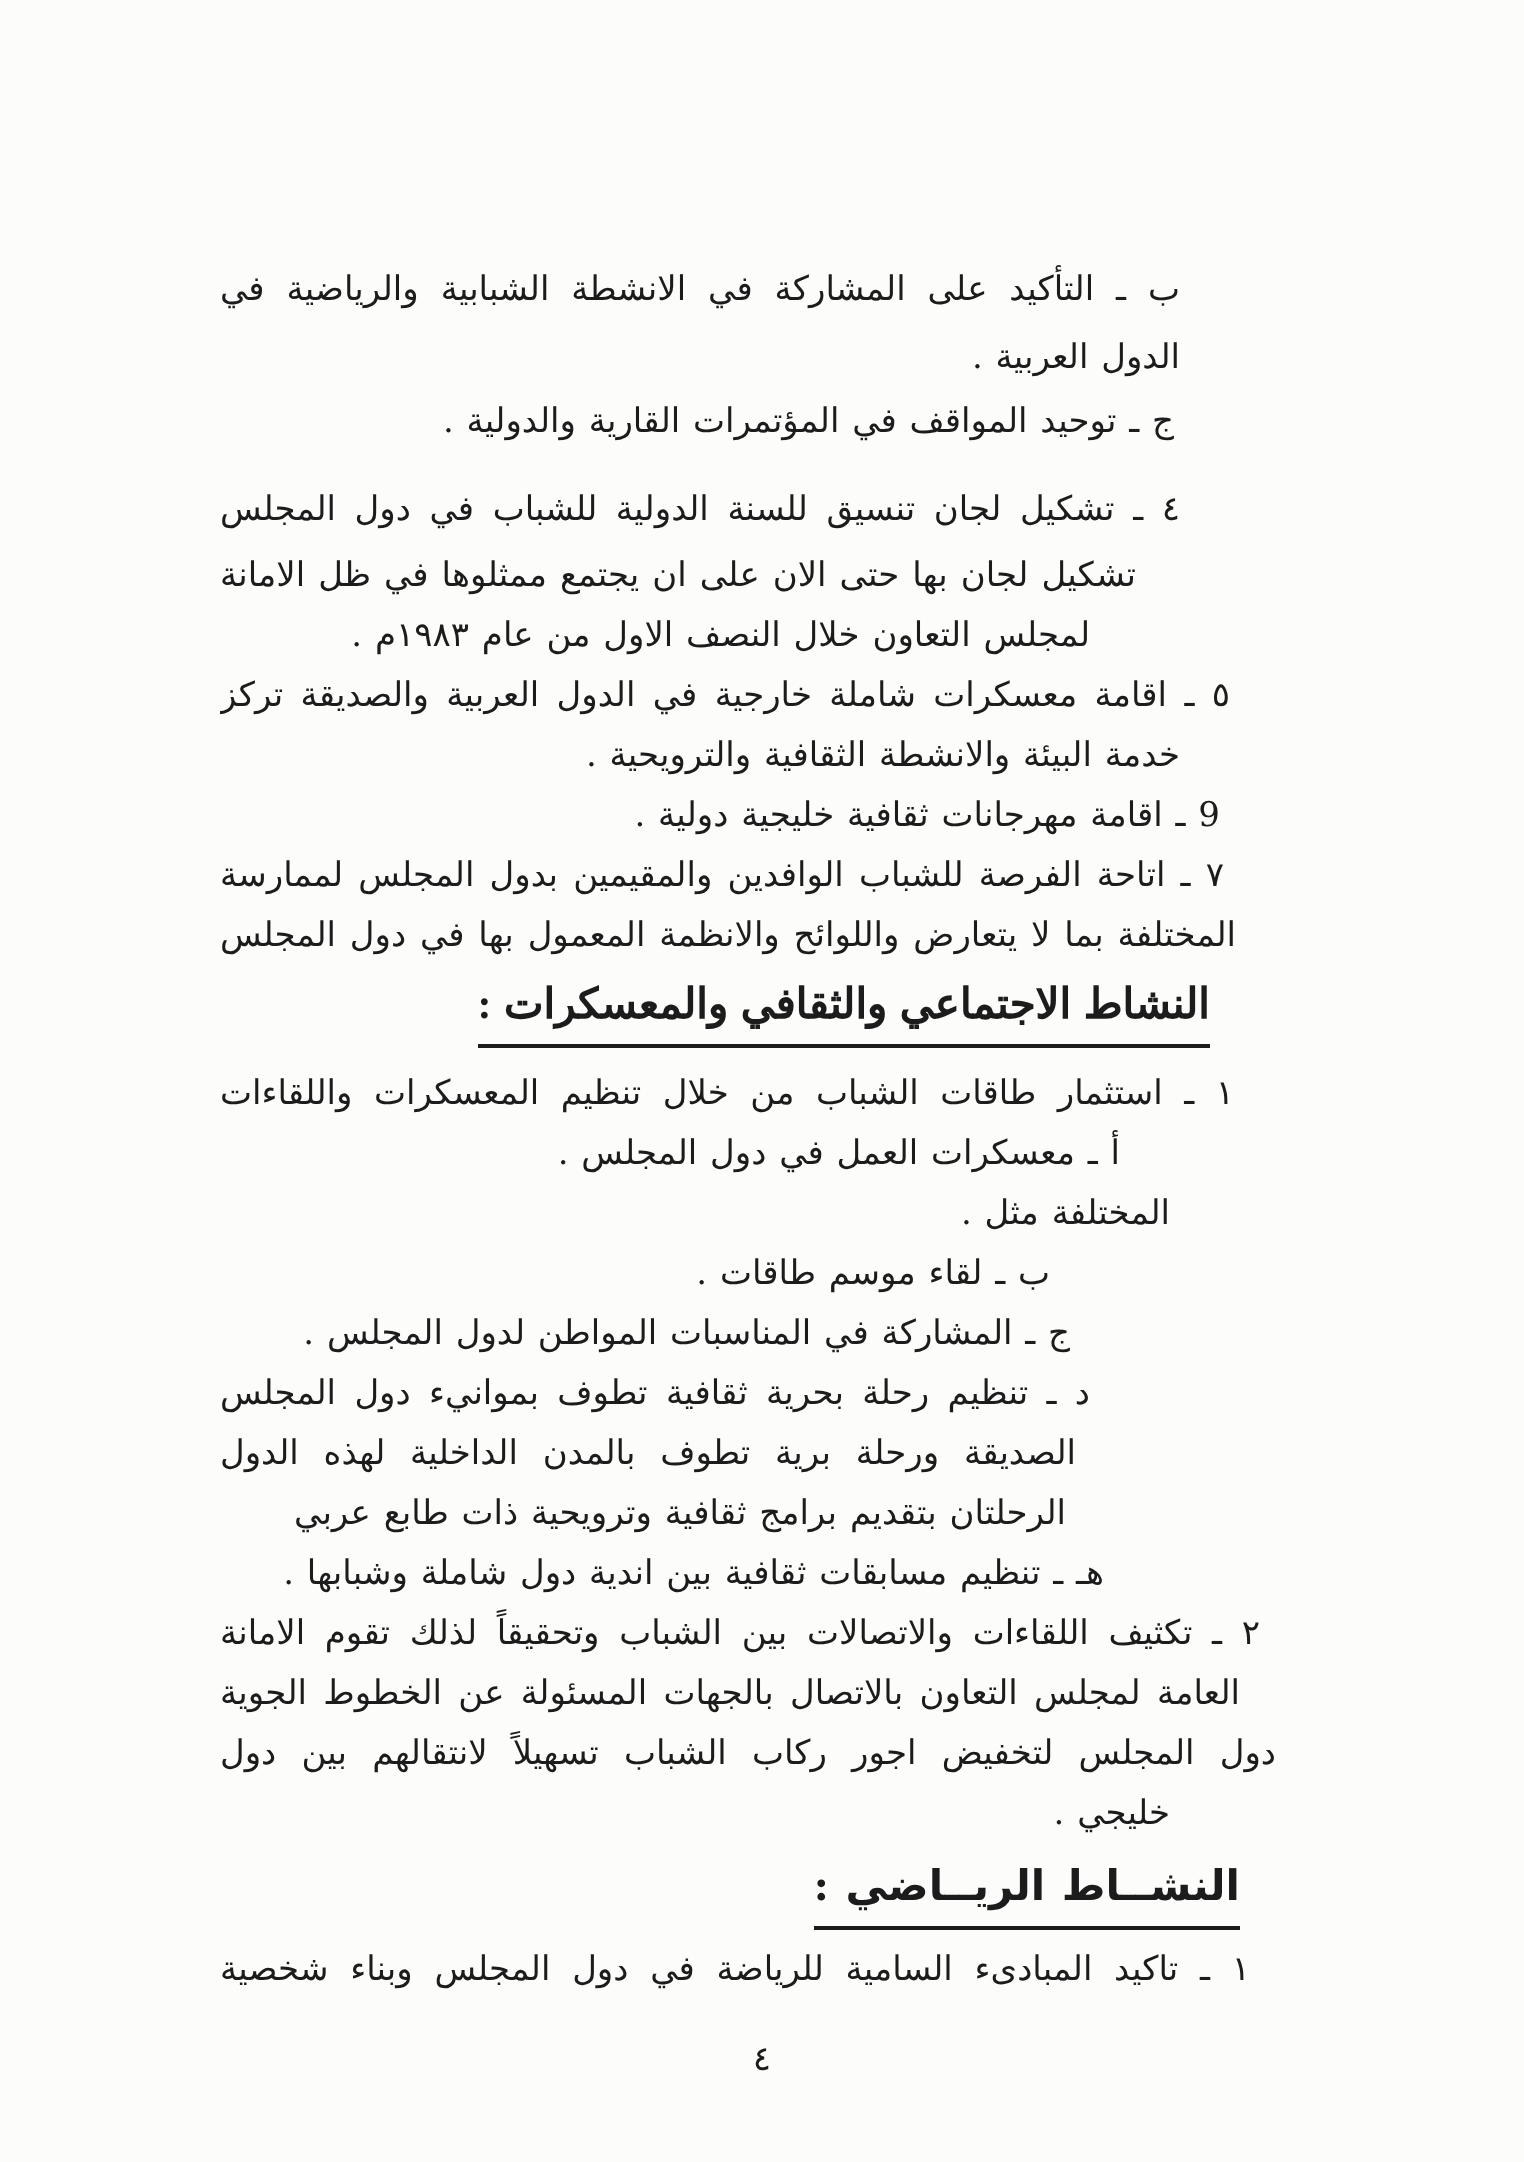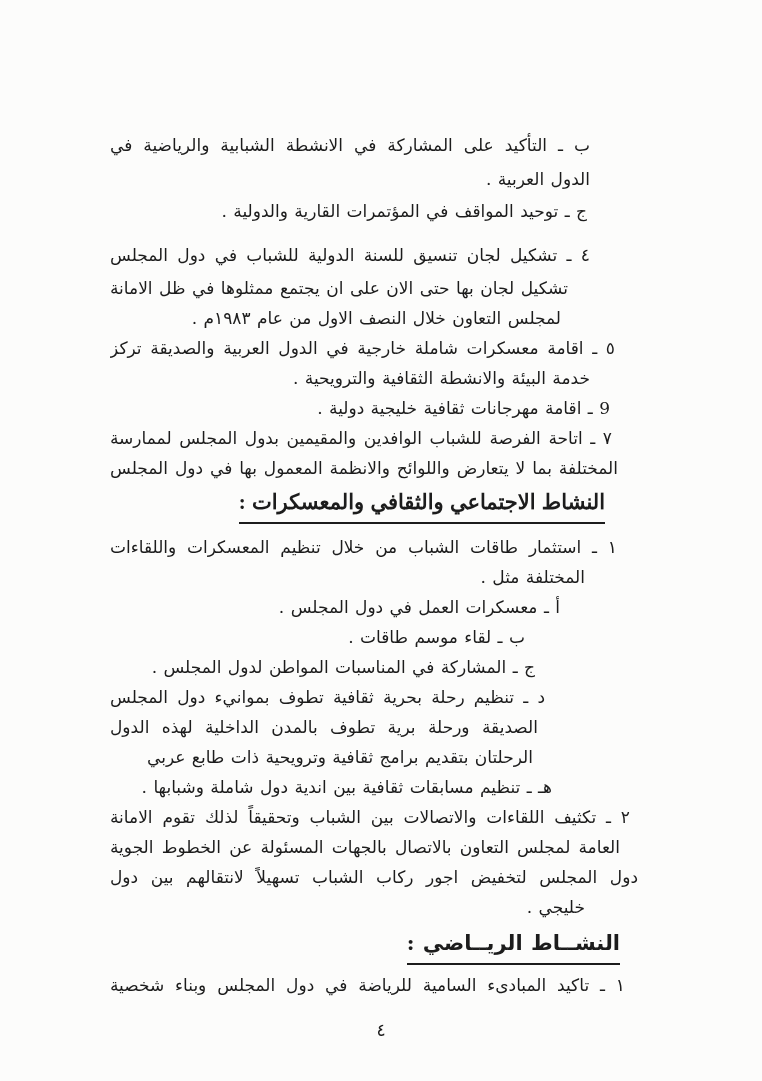--- a/index.html
+++ b/index.html
@@ -58,30 +58,30 @@
 </head>
 <body>
 
 <div class="page">
   <div class="doc" id="doc">
       <div class="line just" style="margin-right: 0px;">ب ـ التأكيد على المشاركة في الانشطة الشبابية والرياضية في نطاق جامعة</div>
       <div class="line" style="margin-right: 0px; margin-top: 4px;">الدول العربية .</div>
       <div class="line" style="margin-right: 3px; margin-top: 2px;">ج ـ توحيد المواقف في المؤتمرات القارية والدولية .</div>
       <div class="line just" style="margin-right: 0px; margin-top: 14px;">٤ ـ تشكيل لجان تنسيق للسنة الدولية للشباب في دول المجلس التي لم يتم</div>
       <div class="line just" style="margin-right: 22px; margin-top: 3px;">تشكيل لجان بها حتى الان على ان يجتمع ممثلوها في ظل الامانة العامة</div>
-      <div class="line" style="margin-right: 29px;">لمجلس التعاون خلال النصف الاول من عام ١٩٨٣م .</div>
+      <div class="line" style="margin-right: 45px;">لمجلس التعاون خلال النصف الاول من عام ١٩٨٣م .</div>
       <div class="line just" style="margin-right: -25px;">٥ ـ اقامة معسكرات شاملة خارجية في الدول العربية والصديقة تركز على</div>
       <div class="line" style="margin-right: 0px;">خدمة البيئة والانشطة الثقافية والترويحية .</div>
       <div class="line" style="margin-right: -20px;">9 ـ اقامة مهرجانات ثقافية خليجية دولية .</div>
       <div class="line just" style="margin-right: -22px;">٧ ـ اتاحة الفرصة للشباب الوافدين والمقيمين بدول المجلس لممارسة الانشطة</div>
       <div class="line just" style="margin-right: -28px;">المختلفة بما لا يتعارض واللوائح والانظمة المعمول بها في دول المجلس .</div>
       <div class="line heading" style="margin-right: -15px; margin-top: 4px; font-family: Liberation Serif, serif;"><span class="hspan">النشاط الاجتماعي والثقافي والمعسكرات :</span></div>
       <div class="line just" style="margin-right: -27px; margin-top: 7px;">١ ـ استثمار طاقات الشباب من خلال تنظيم المعسكرات واللقاءات الشبابية</div>
+      <div class="line" style="margin-right: 30px;">أ ـ معسكرات العمل في دول المجلس .</div>
       <div class="line" style="margin-right: 5px;">المختلفة مثل .</div>
-      <div class="line" style="margin-right: 30px;">أ ـ معسكرات العمل في دول المجلس .</div>
       <div class="line" style="margin-right: 65px;">ب ـ لقاء موسم طاقات .</div>
       <div class="line" style="margin-right: 55px;">ج ـ المشاركة في المناسبات المواطن لدول المجلس .</div>
       <div class="line just" style="margin-right: 45px;">د ـ تنظيم رحلة بحرية ثقافية تطوف بموانيء دول المجلس والدول</div>
       <div class="line just" style="margin-right: 52px;">الصديقة ورحلة برية تطوف بالمدن الداخلية لهذه الدول وتقوم هاتان</div>
       <div class="line" style="margin-right: 57px;">الرحلتان بتقديم برامج ثقافية وترويحية ذات طابع عربي خليجي .</div>
       <div class="line" style="margin-right: 38px;">هـ ـ تنظيم مسابقات ثقافية بين اندية دول شاملة وشبابها .</div>
       <div class="line just" style="margin-right: -40px;">٢ ـ تكثيف اللقاءات والاتصالات بين الشباب وتحقيقاً لذلك تقوم الامانة</div>
       <div class="line just" style="margin-right: -30px;">العامة لمجلس التعاون بالاتصال بالجهات المسئولة عن الخطوط الجوية في</div>
       <div class="line just" style="margin-right: -48px;">دول المجلس لتخفيض اجور ركاب الشباب تسهيلاً لانتقالهم بين دول</div>
       <div class="line" style="margin-right: 5px;">خليجي .</div>

